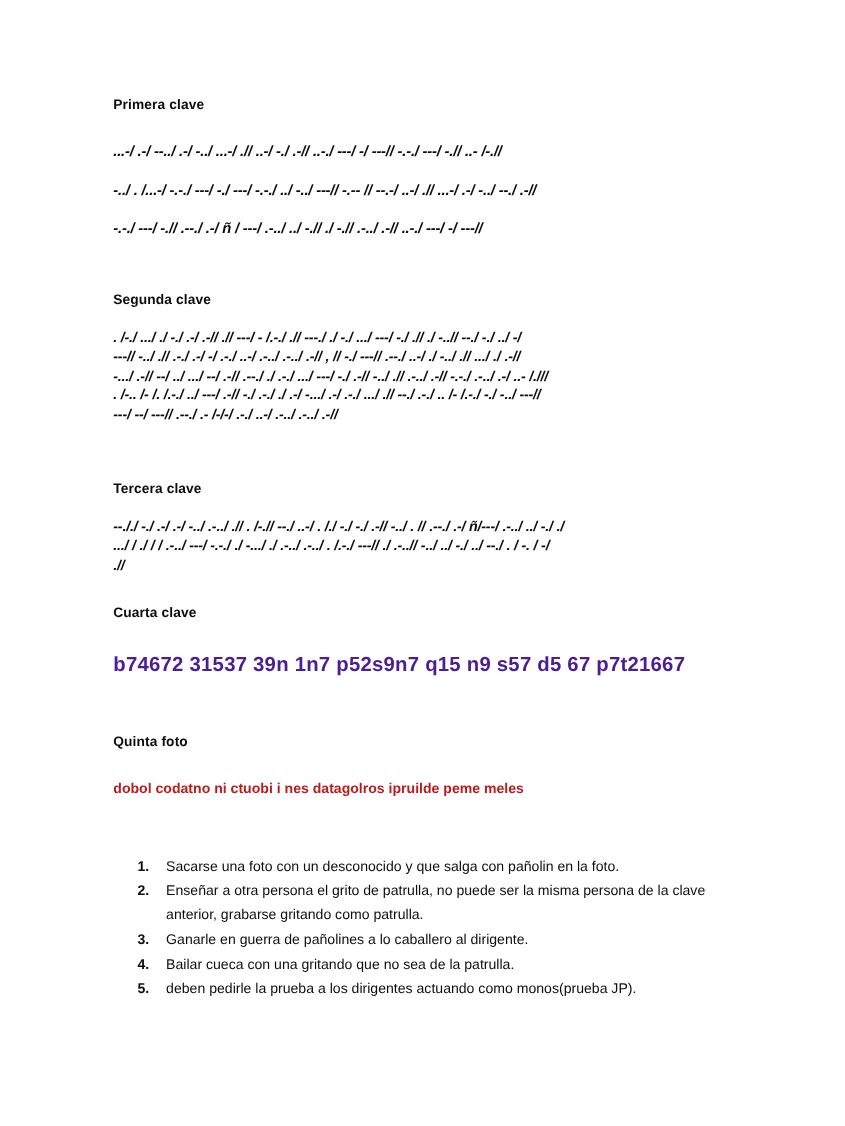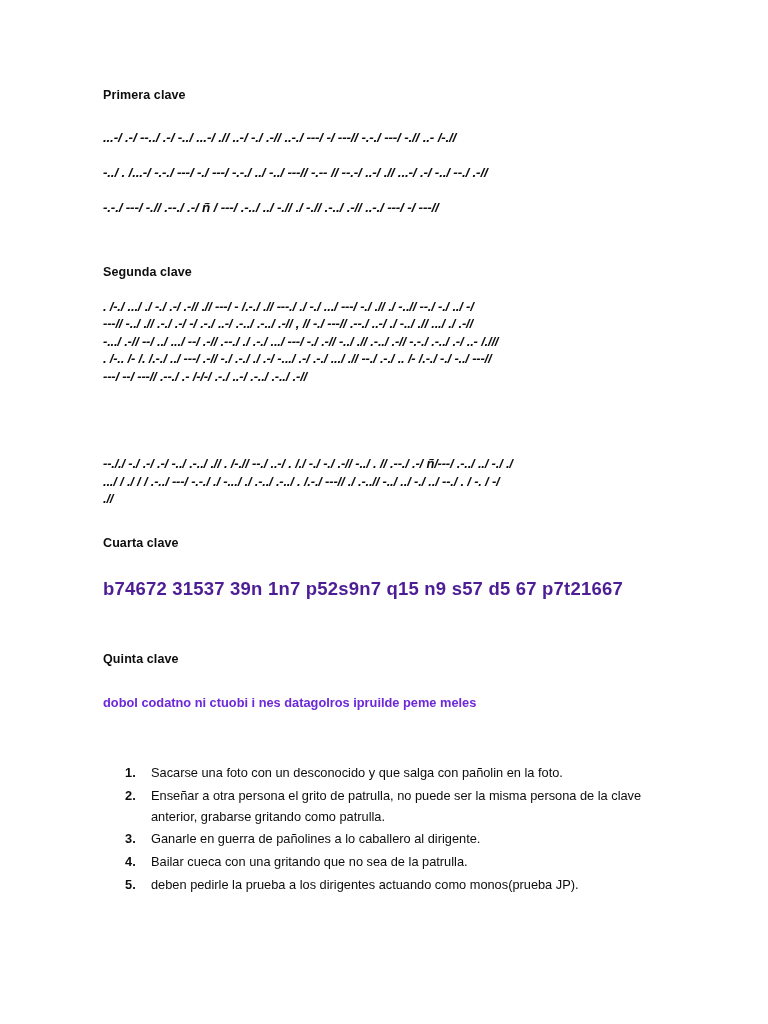--- a/index.html
+++ b/index.html
@@ -66,21 +66,21 @@
     line-height: 1.2;
     color: #4c1d95;
     white-space: nowrap;
   }
 
   .plain-line {
     font-family: "Liberation Sans", sans-serif;
     font-weight: bold;
     font-size: 12.8px;
     line-height: 1.3;
-    color: #6d28d9;
+    color: #b91c1c;
   }
 
   ol.task-list {
     margin: 0;
     padding: 0;
     list-style: none;
     counter-reset: task;
   }
   ol.task-list > li {
     counter-increment: task;
@@ -122,36 +122,37 @@
   <div class="morse-block block-tight">
     <div class="morse-line">. /-./ .../ ./ -./ .-/ .-// .//  ---/ - /.-./ .//  ---./ ./ -./ .../ ---/ -./ .//  ./ -..//  --./ -./ ../ -/</div>
     <div class="morse-line">---//  -../ .//  .-./ .-/ -/ .-./ ..-/ .-../ .-../ .-// , //  -./ ---//  .--./ ..-/ ./ -../ .//  .../ ./ .-//</div>
     <div class="morse-line">-.../ .-//  --/ ../ .../ --/ .-//  .--./ ./ .-./ .../ ---/ -./ .-//  -../ .//  .-../ .-//  -.-./ .-../ .-/ ..- /.///</div>
     <div class="morse-line">. /-.. /- /. /.-./ ../ ---/ .-// -./ .-./ ./ .-/ -.../ .-/ .-./ .../ .//  --./ .-./ .. /- /.-./ -./ -../ ---//</div>
     <div class="morse-line">---/ --/ ---//  .--./ .- /-/-/ .-./ ..-/ .-../ .-../ .-//</div>
   </div>
 
   <div class="gap-xl"></div>
 
+  <div class="heading">Tercera clave</div>
   <div class="spacer-after-heading"></div>
   <div class="morse-block block-tight">
     <div class="morse-line">--././ -./ .-/ .-/ -../ .-../ .//  . /-.//  --./ ..-/ . /./ -./ -./ .-//  -../ . //  .--./ .-/ ñ/---/ .-../ ../ -./ ./</div>
     <div class="morse-line">.../ /  ./ / /  .-../ ---/  -.-./ ./ -.../ ./ .-../ .-../ . /.-./ ---//  ./ .-..//  -../ ../ -./ ../ --./ . / -. / -/</div>
     <div class="morse-line">.//</div>
   </div>
 
   <div class="gap-md"></div>
 
   <div class="heading">Cuarta clave</div>
   <div class="gap-md"></div>
   <div class="code-line">b74672 31537 39n 1n7 p52s9n7 q15 n9 s57 d5 67 p7t21667</div>
 
   <div class="gap-xl"></div>
 
-  <div class="heading">Quinta clave</div>
+  <div class="heading">Quinta foto</div>
   <div class="gap-md"></div>
   <div class="plain-line">dobol codatno ni ctuobi i nes datagolros ipruilde peme meles</div>
 
   <div class="gap-xl"></div>
 
   <ol class="task-list">
     <li>Sacarse una foto con un desconocido y que salga con pañolin en la foto.</li>
     <li>Enseñar a otra persona el grito de patrulla, no puede ser la misma persona de la clave anterior, grabarse gritando como patrulla.</li>
     <li>Ganarle en guerra de pañolines a lo caballero al dirigente.</li>
     <li>Bailar cueca con una gritando que no sea de la patrulla.</li>

